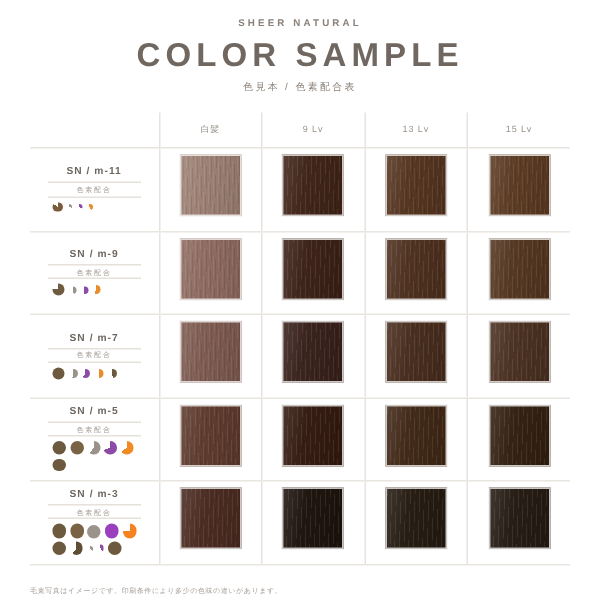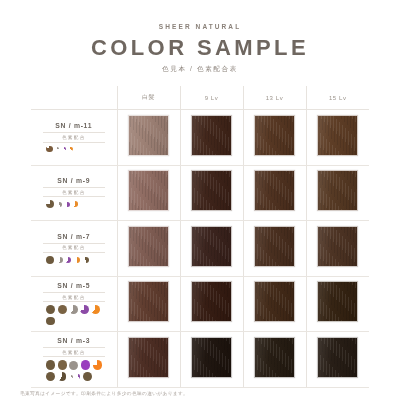--- a/index.html
+++ b/index.html
@@ -12,21 +12,21 @@
     background: #ffffff;
     font-family: "Liberation Sans", sans-serif;
     overflow: hidden;
   }
 
   .sheet {
     position: relative;
     width: 400px;
     height: 406px;
     box-sizing: border-box;
-    padding: 11px;
+    padding: 0;
   }
 
   
   .header {
     text-align: center;
     padding-top: 12px;
   }
   .eyebrow {
     font-size: 6.5px;
     letter-spacing: 2.1px;

